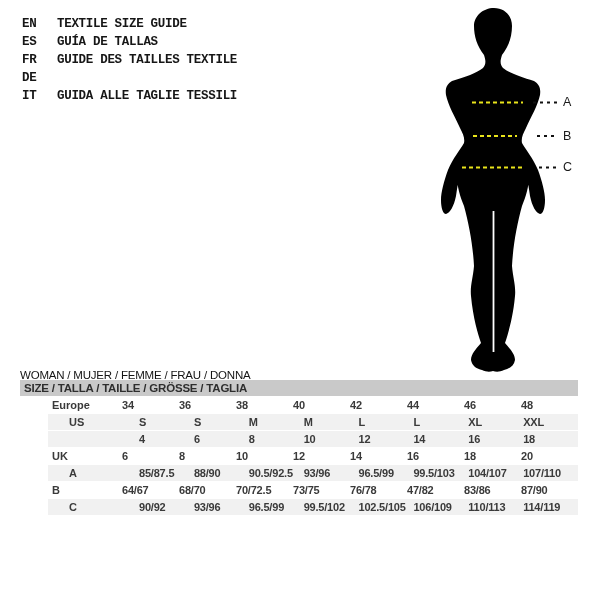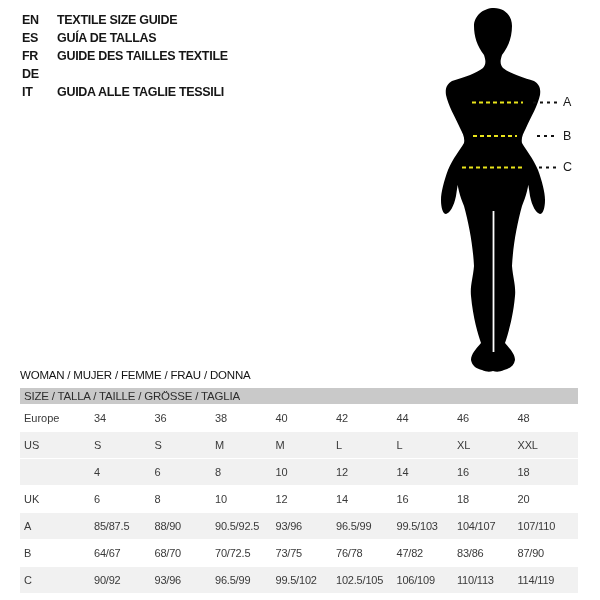--- a/index.html
+++ b/index.html
@@ -12,39 +12,39 @@
   *{margin:0;padding:0;box-sizing:border-box;}
   html,body{background:#fff;}
   body{
     width:600px;height:600px;position:relative;overflow:hidden;
     font-family:"Liberation Sans", sans-serif;color:var(--ink);
   }
   .canvas{position:absolute;inset:0;background:#ffffff;}
 
   
   .lang-list{position:absolute;left:22px;top:13px;}
-  .lang-row{display:flex;height:18px;align-items:flex-start;
-    font-weight:bold;font-size:12.5px;letter-spacing:-0.3px;color:#161616;}
+  .lang-row{display:flex;height:18px;align-items:flex-end;
+    font-weight:bold;font-size:12.5px;letter-spacing:-0.3px;color:#161616;font-family:Liberation Mono, monospace;}
   .lang-code{width:35px;flex:0 0 35px;}
   .lang-label{white-space:nowrap;}
 
   
   .figure-svg{position:absolute;left:0;top:0;width:600px;height:600px;}
   .measure-label{position:absolute;font-size:12.5px;color:#1a1a1a;letter-spacing:-0.2px;}
 
   
   .woman-heading{position:absolute;left:20px;top:369px;
     font-weight:normal;font-size:11.5px;letter-spacing:-0.2px;color:#141414;white-space:nowrap;}
 
   
-  .size-table{position:absolute;left:20px;top:388px;width:558px;font-size:11px;color:var(--table-ink);}
+  .size-table{position:absolute;left:20px;top:380px;width:558px;font-size:11px;color:var(--table-ink);font-weight:bold;}
   .size-table-header{height:16px;line-height:16px;background:var(--header-bg);
     padding-left:4px;font-size:11.5px;color:#2e2e2e;letter-spacing:-0.2px;white-space:nowrap;}
-  .size-row{display:flex;height:27px;align-items:center;border-top:1px solid #ffffff;}
-  .size-row.shaded{background:var(--row-shaded);}
+  .size-row{display:flex;height:17px;align-items:center;border-top:1px solid #ffffff;margin-left:28px;}
+  .size-row.shaded{background:var(--row-shaded);padding-left:17px;}
   .size-row-label{flex:0 0 74px;padding-left:4px;text-align:left;white-space:nowrap;}
   .size-cell{flex:1 1 0;text-align:left;white-space:nowrap;letter-spacing:-0.2px;}
 
   
   .legend{position:absolute;left:20px;top:540px;}
   .legend-row{height:18px;display:flex;align-items:center;
     font-weight:bold;font-size:11.5px;letter-spacing:-0.3px;color:#161616;white-space:nowrap;}
 </style>
 </head>
 <body>

